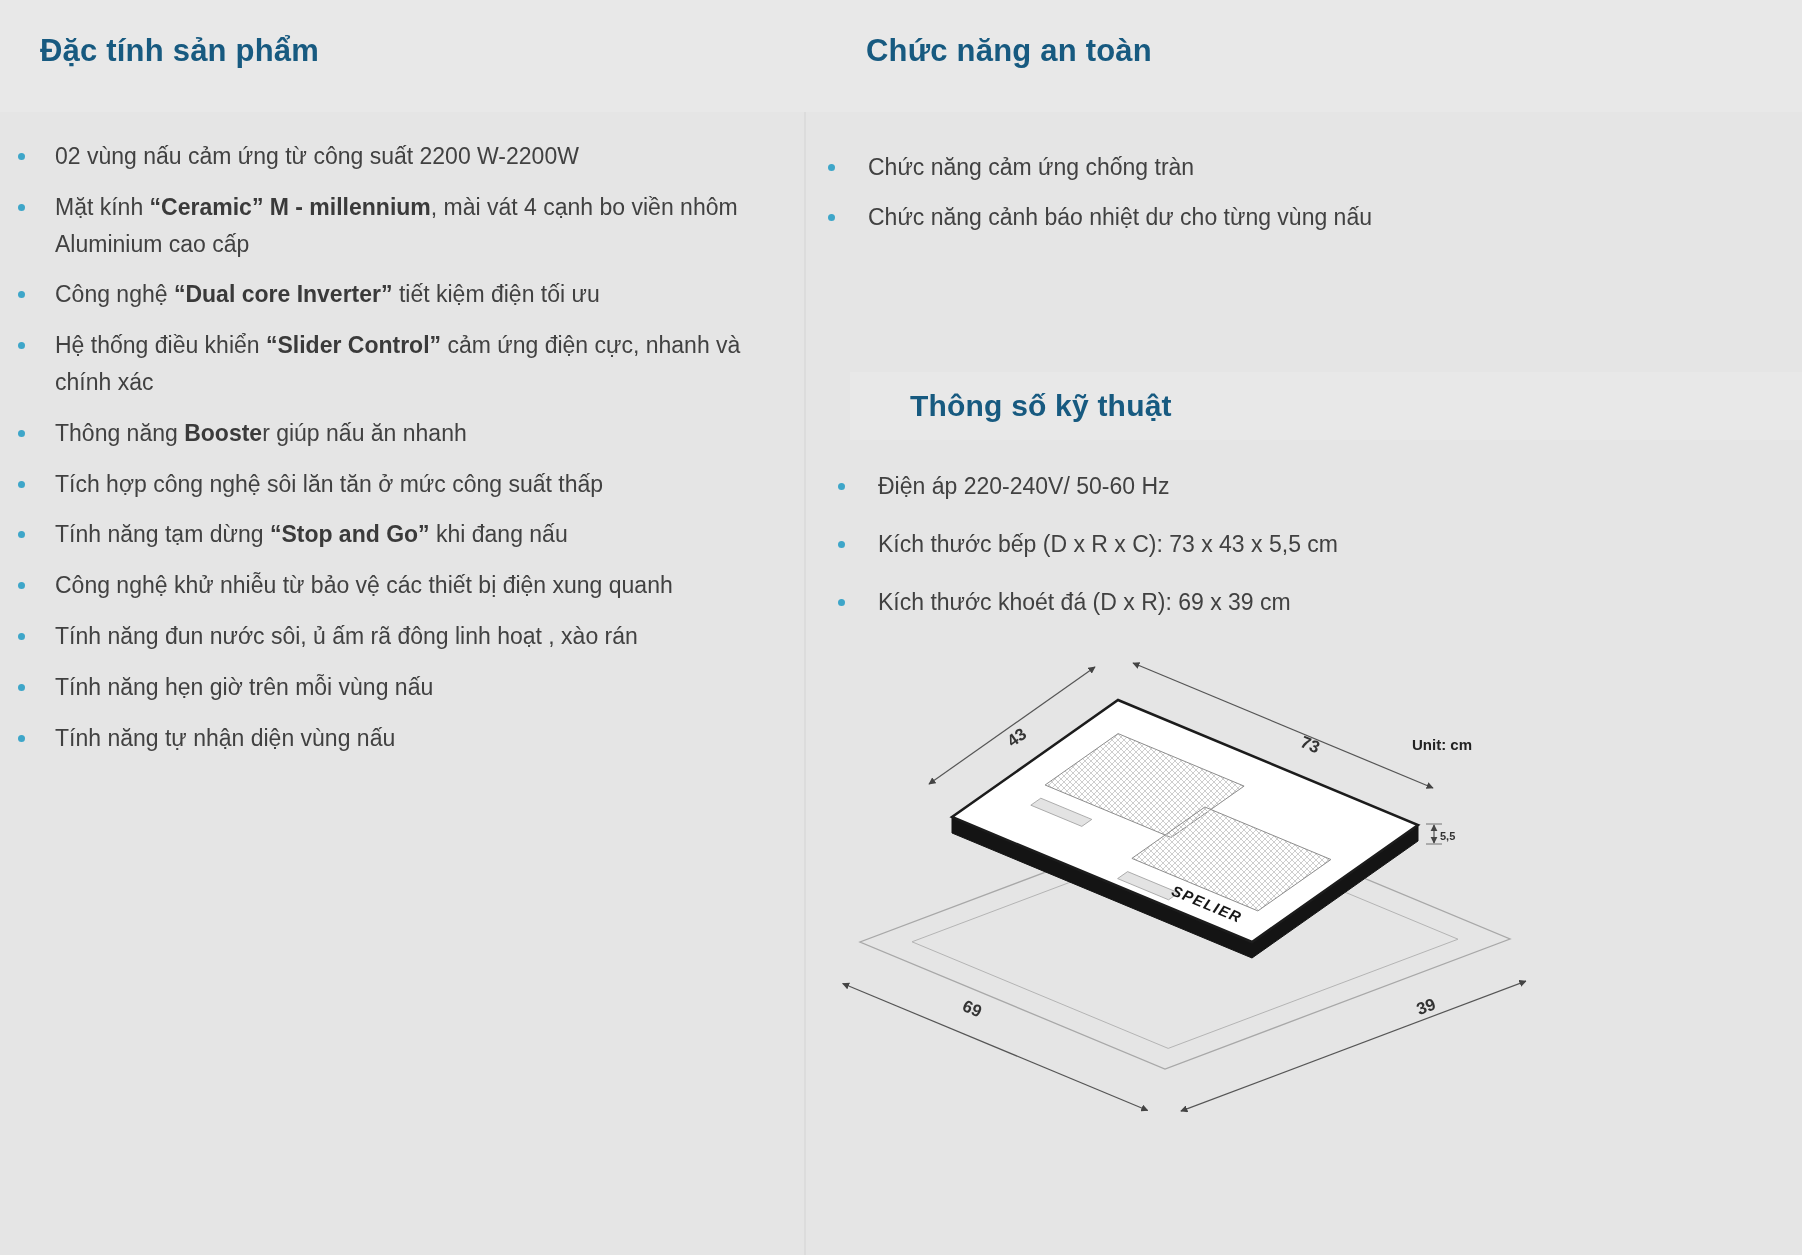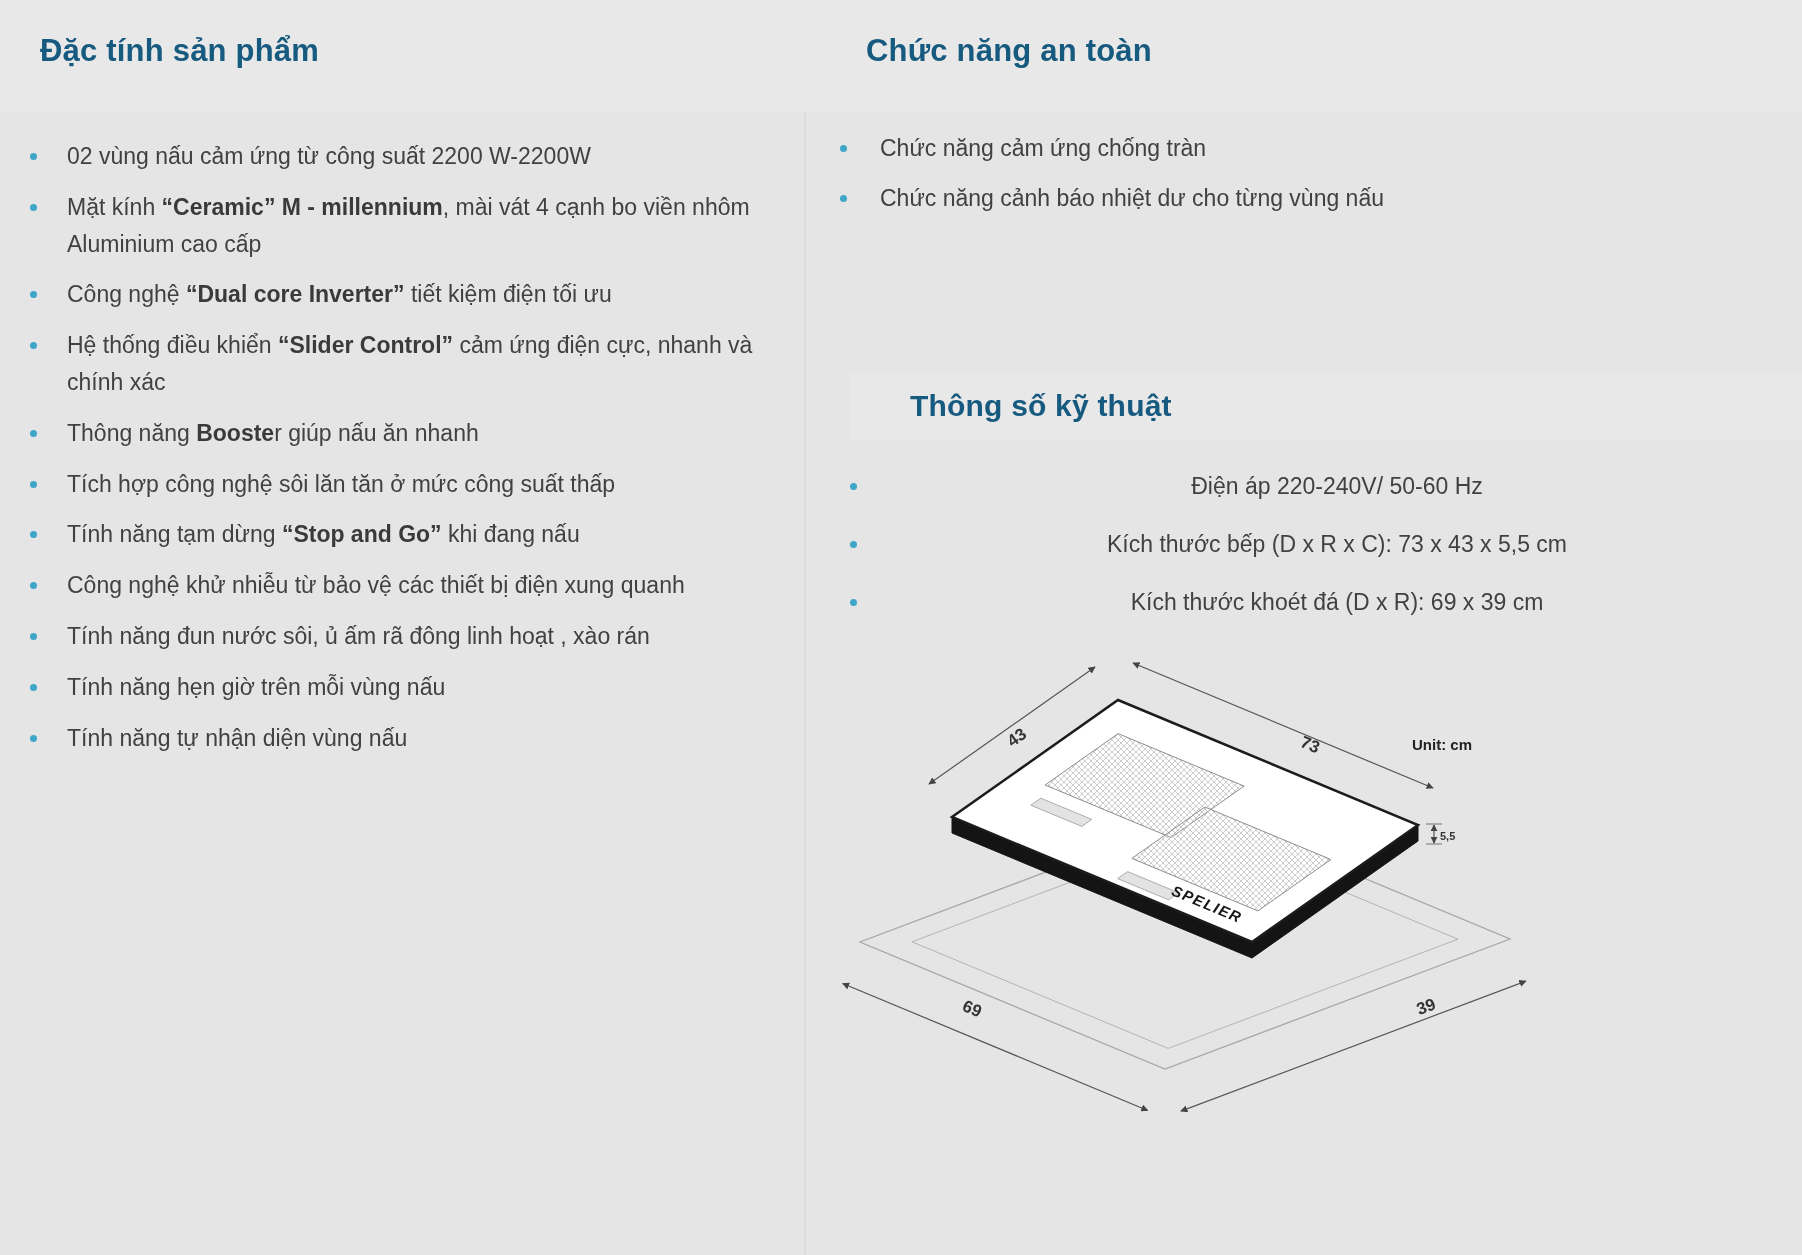--- a/index.html
+++ b/index.html
@@ -15,45 +15,45 @@
   }
   .title {
     color:#175a80; font-weight:bold; font-size:31px; letter-spacing:0.2px;
   }
   .left-title  { position:absolute; left:40px;  top:33px; }
   .right-title { position:absolute; left:866px; top:33px; }
   .divider {
     position:absolute; left:804px; top:112px; width:2px; height:1143px;
     background:#dcdcdc;
   }
-  ul { list-style:none;margin-left:12px; }
+  ul { list-style:none; }
   .blist li {
     position:relative; color:#414141; font-size:23px; line-height:1.6;
   }
   .blist li::before {
     content:""; position:absolute; width:7px; height:7px; border-radius:50%;
     background:#3ea6c9; top:15px;
   }
   .feature-list {
     position:absolute; left:0; top:138px; width:805px; padding-right:24px;
   }
   .feature-list li { padding-left:55px; margin-bottom:14px; }
   .feature-list li::before { left:18px; }
   .safety-list {
-    position:absolute; left:806px; top:130px; width:904px; padding-right:32px;
+    position:absolute; left:806px; top:149px; width:904px; padding-right:32px;
   }
   .safety-list li { padding-left:62px; margin-bottom:13px; }
   .safety-list li::before { left:22px; }
   .spec-band {
     position:absolute; left:850px; top:372px; width:996px; height:68px;
     background:#e8e8e8; display:flex; align-items:center;
   }
   .spec-band .title { position:static; margin-left:60px; font-size:30px; }
   .specs-list {
-    position:absolute; left:806px; top:468px; width:996px; padding-right:30px;text-align:center;
+    position:absolute; left:806px; top:468px; width:996px; padding-right:30px;
   }
   .specs-list li { padding-left:72px; margin-bottom:21px; }
   .specs-list li::before { left:32px; }
   .blist b { font-weight:bold; color:#3a3a3a; }
   .diagram { position:absolute; left:830px; top:662px; width:720px; height:560px; }
   .dim  { font-size:17px; font-weight:bold; fill:#333; font-family:"Liberation Sans","DejaVu Sans",sans-serif; }
   .dim-small { font-size:11px; font-weight:bold; fill:#333; font-family:"Liberation Sans","DejaVu Sans",sans-serif; }
   .unit { font-size:15px; font-weight:bold; fill:#222; font-family:"Liberation Sans","DejaVu Sans",sans-serif; }
   .brand { font-size:15px; font-weight:bold; font-style:italic; fill:#161616; letter-spacing:1.5px;
            font-family:"Liberation Sans","DejaVu Sans",sans-serif; }

